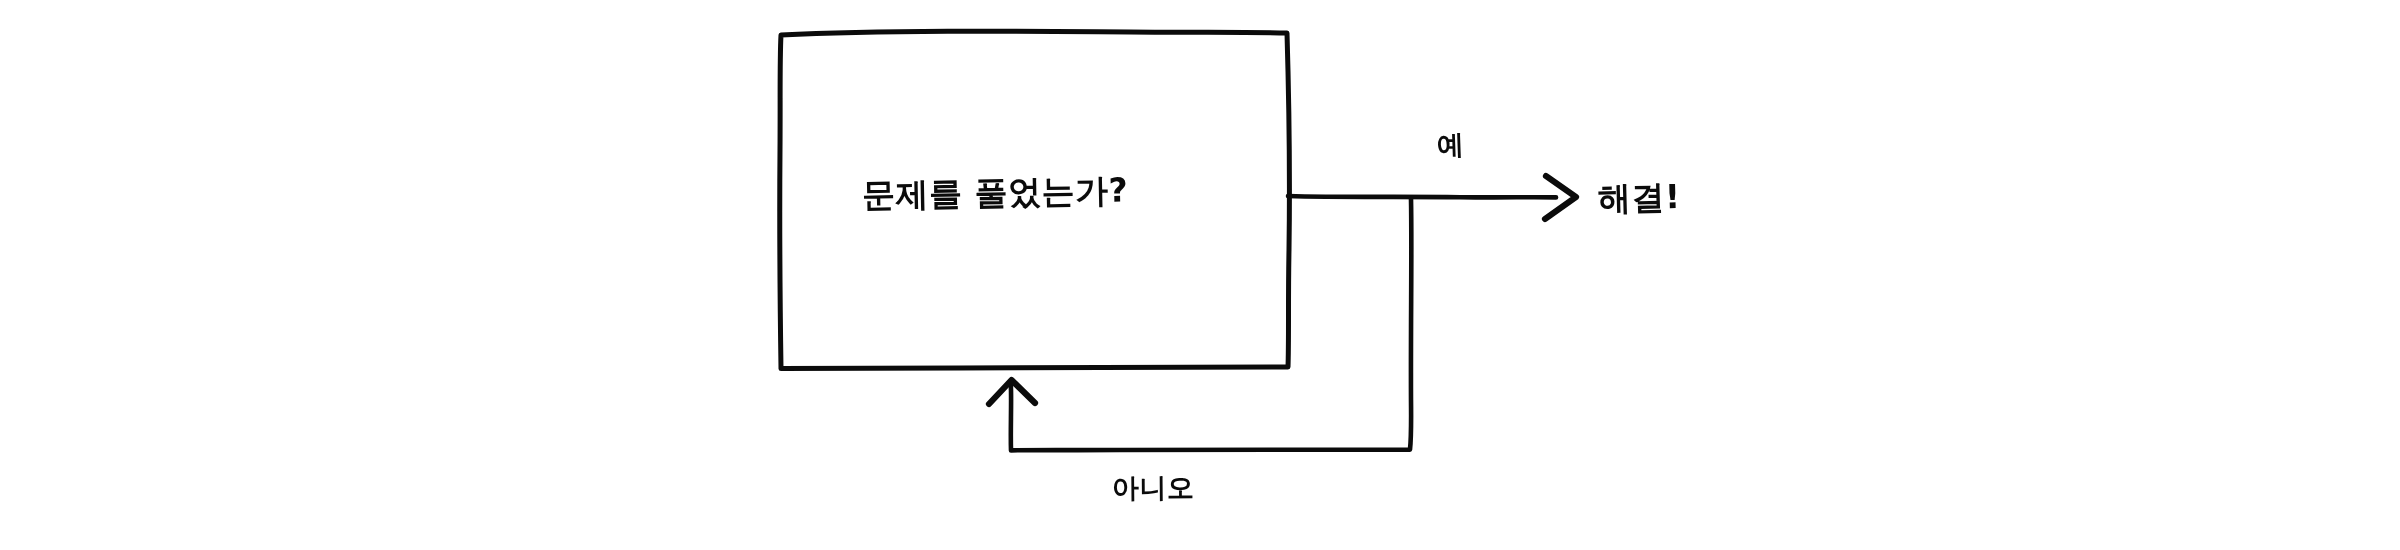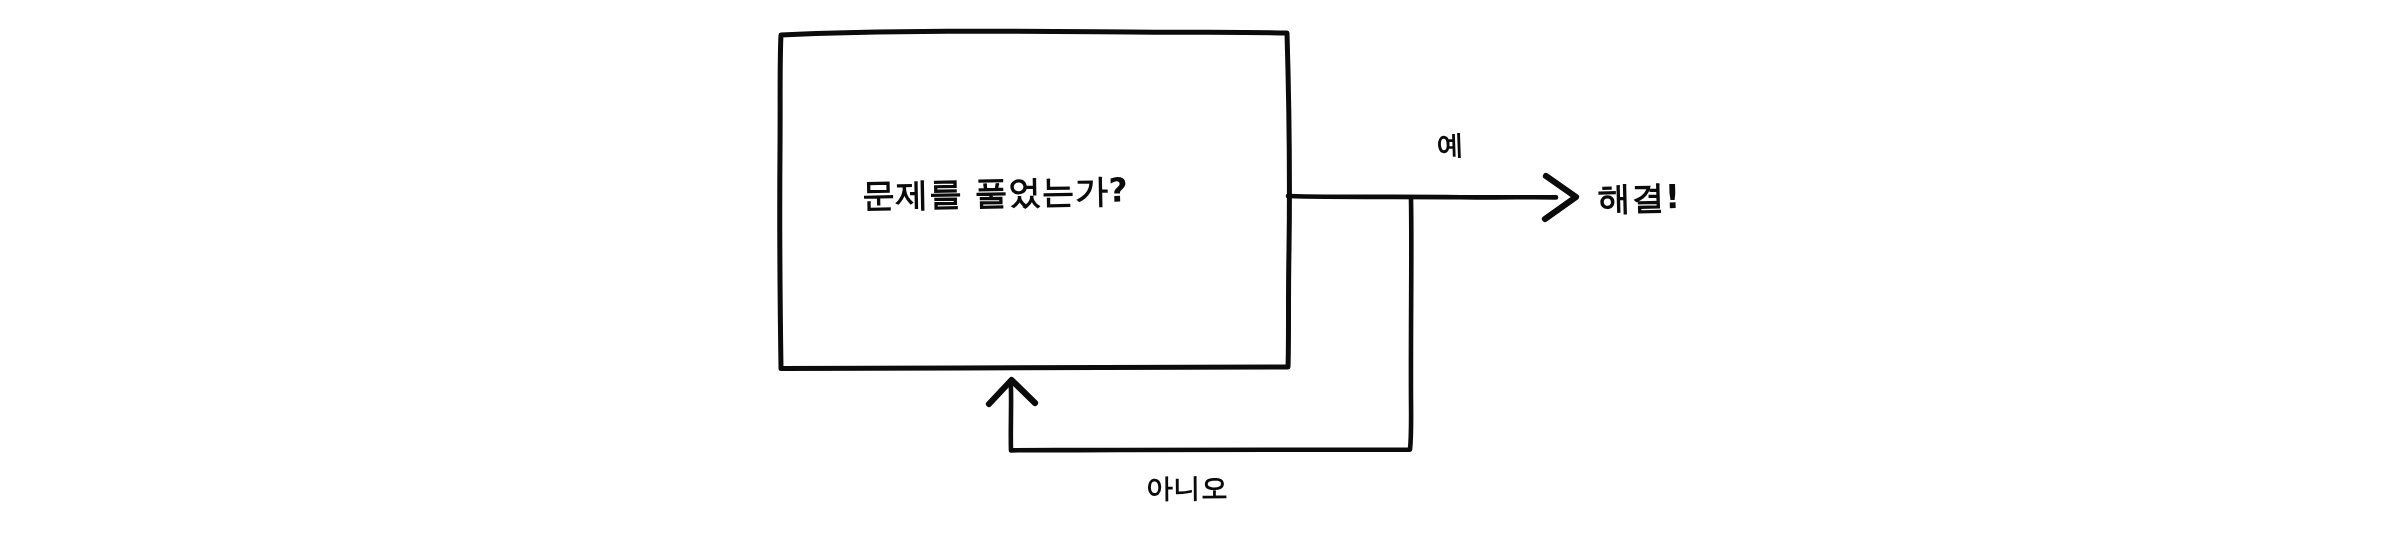--- a/index.html
+++ b/index.html
@@ -72,21 +72,21 @@
     top: 127px;
     transform: rotate(-2deg);
   }
   #label-solved {
     left: 1598px;
     top: 176px;
     font-size: 33px;
     transform: rotate(-1.5deg);
   }
   #label-no {
-    left: 1146px;
+    left: 1112px;
     top: 470px;
     transform: rotate(-0.5deg);
   }
 </style>
 </head>
 <body>
 
 <div id="canvas">
 
   <svg id="diagram-svg" viewBox="0 0 2400 550">

